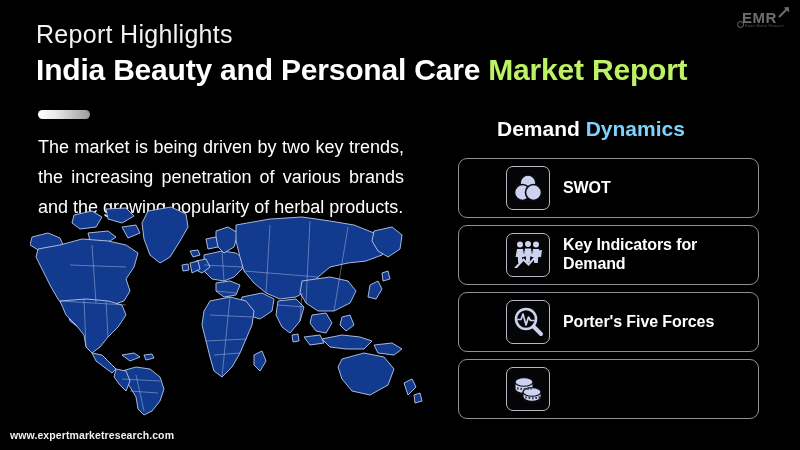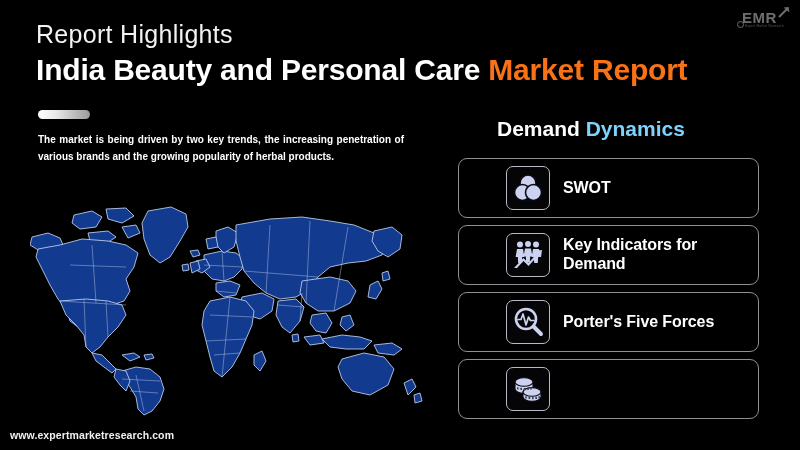--- a/index.html
+++ b/index.html
@@ -32,33 +32,33 @@
   .eyebrow {
     position:absolute; left:36px; top:22px;
     font-size:25px; font-weight:300; color:#f2f2f2; letter-spacing:.3px;
     line-height:1;
   }
   .headline {
     position:absolute; left:36px; top:54px;
     font-size:30px; font-weight:bold; color:#ffffff;
     letter-spacing:-.2px; line-height:1.05; white-space:nowrap;
   }
-  .headline .accent { color:#f97316;text-align:right; }
+  .headline .accent { color:#bef264;text-align:right; }
 
   
   .pill {
     position:absolute; left:38px; top:110px; width:52px; height:9px;
     border-radius:5px;
     background:linear-gradient(90deg,#ffffff 0%,#e8e8e8 35%,#9a9a9a 100%);
   }
 
   
   .blurb {
     position:absolute; left:38px; top:132px; width:366px;
-    font-size:10px; font-weight:bold; color:#ffffff;
+    font-size:18px; font-weight:normal; color:#ffffff;
     line-height:1.68; text-align:justify;
   }
 
   
   .map { position:absolute; left:30px; top:205px; width:400px; height:212px; }
   .map svg { width:100%; height:100%; display:block; }
 
   
   .panel-title {
     position:absolute; left:497px; top:118px;

